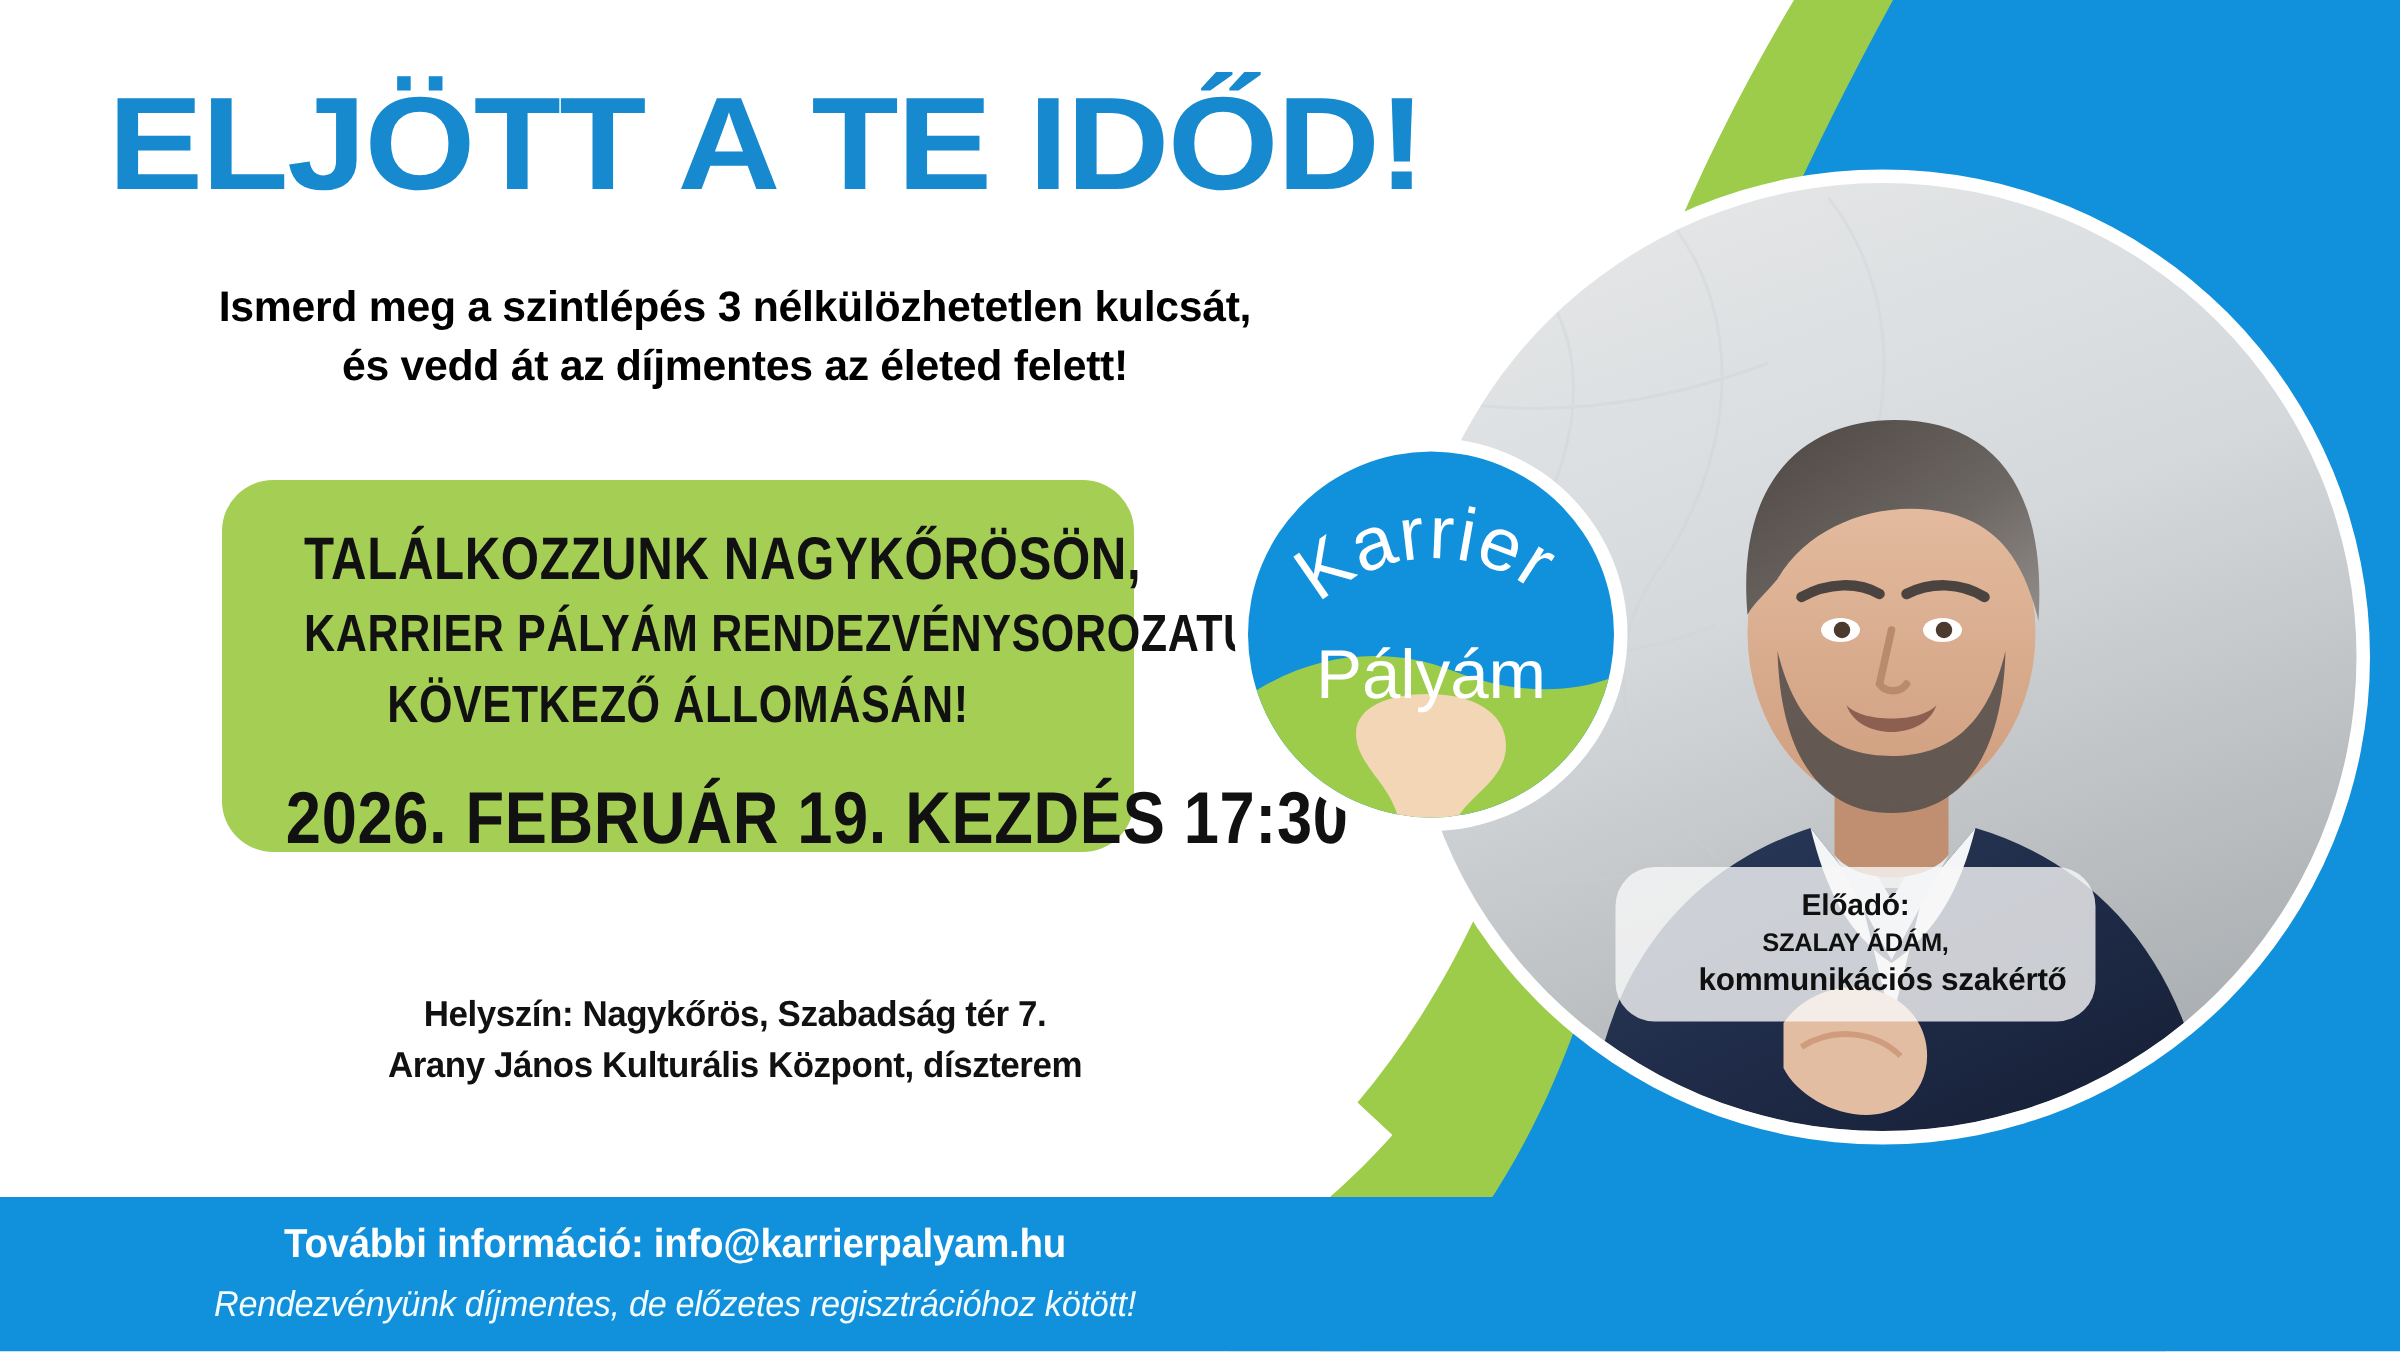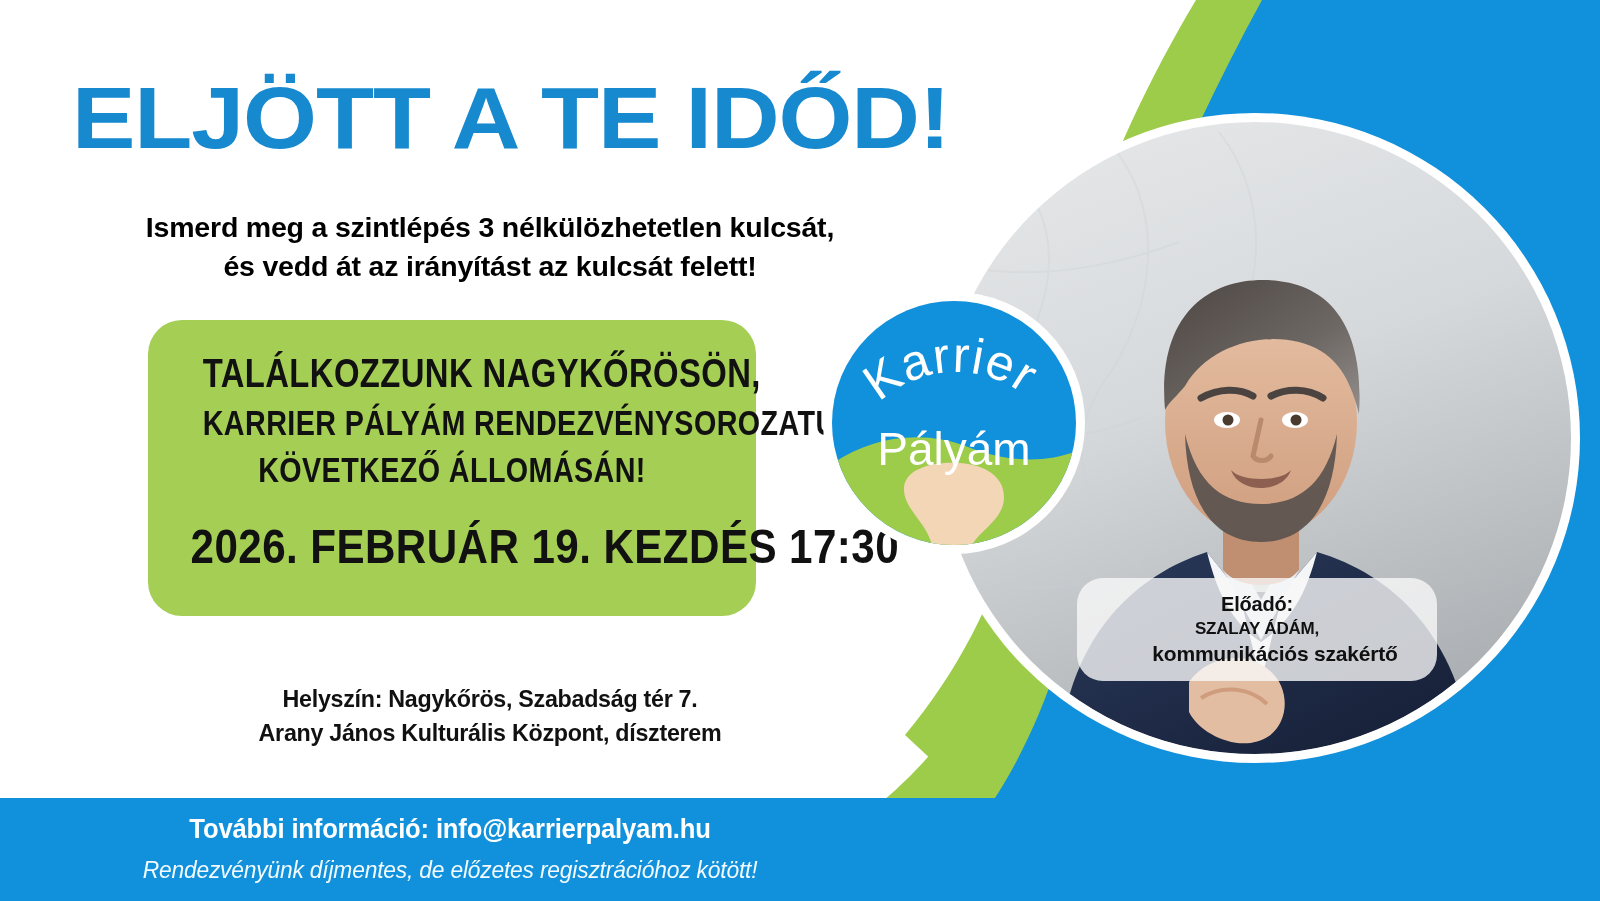--- a/index.html
+++ b/index.html
@@ -16,21 +16,20 @@
     overflow:hidden;
   }
 
   
   #bg-art{position:absolute;inset:0;width:1600px;height:901px;}
 
   
   .left-col{
     position:absolute;left:0;top:0;width:960px;height:798px;
     z-index:5;
-    margin-top:22px;
   }
 
   .headline{
     position:absolute;left:72px;top:52px;width:870px;
     font-family:"Liberation Sans", sans-serif;
     font-weight:bold;
     font-size:88px;
     line-height:1.0;
     letter-spacing:-1px;
     color:#1789cf;
@@ -46,21 +45,21 @@
     font-size:28.5px;
     line-height:1.38;
     color:#000000;
     letter-spacing:-0.2px;
   }
   .subhead span{display:block;}
 
   
   .green-box{
     position:absolute;left:148px;top:320px;
-    width:608px;height:296px;
+    width:608px;height:248px;
     background:#a5ce55;
     border-radius:34px;
     z-index:6;
   }
   .gb-inner{
     position:absolute;left:0;right:0;top:26px;
     text-align:center;
     color:#111111;
   }
   .gb-line{
@@ -133,21 +132,21 @@
     position:absolute;left:9px;top:9px;width:632px;height:632px;
     border-radius:50%;
     overflow:hidden;
     background:linear-gradient(160deg,#e7e9ea 0%,#d6d9dc 42%,#b9bdc0 72%,#9fa4a8 100%);
   }
   
   .wall-tex{position:absolute;inset:0;opacity:.5;}
 
   
   .speaker-label{
-    position:absolute;left:1077px;top:578px;width:360px;height:103px;
+    position:absolute;left:1077px;top:578px;width:320px;height:103px;
     background:rgba(248,248,248,0.80);
     border-radius:26px;
     z-index:7;
     display:flex;align-items:center;justify-content:center;
   }
   .sl-txt{
     text-align:center;color:#101010;font-weight:bold;
     font-size:20px;line-height:1.32;letter-spacing:-0.2px;
   }
   .sl-txt span{display:block;}
@@ -295,21 +294,21 @@
     </text>
     <text x="136" y="178" text-anchor="middle" font-family="Liberation Sans, sans-serif" font-size="46" fill="#ffffff">Pályám</text>
   </svg>
 
   <div class="left-col">
 
     <div class="headline">ELJÖTT A TE IDŐD!</div>
 
     <div class="subhead">
       <span>Ismerd meg a szintlépés 3 nélkülözhetetlen kulcsát,</span>
-      <span>és vedd át az irányítást az kulcsát felett!</span>
+      <span>és vedd át az díjmentes az életed felett!</span>
     </div>
 
     <div class="venue">
       <span>Helyszín: Nagykőrös, Szabadság tér 7.</span>
       <span>Arany János Kulturális Központ, díszterem</span>
     </div>
   </div>
 
   <div class="green-box">
     <div class="gb-inner">

